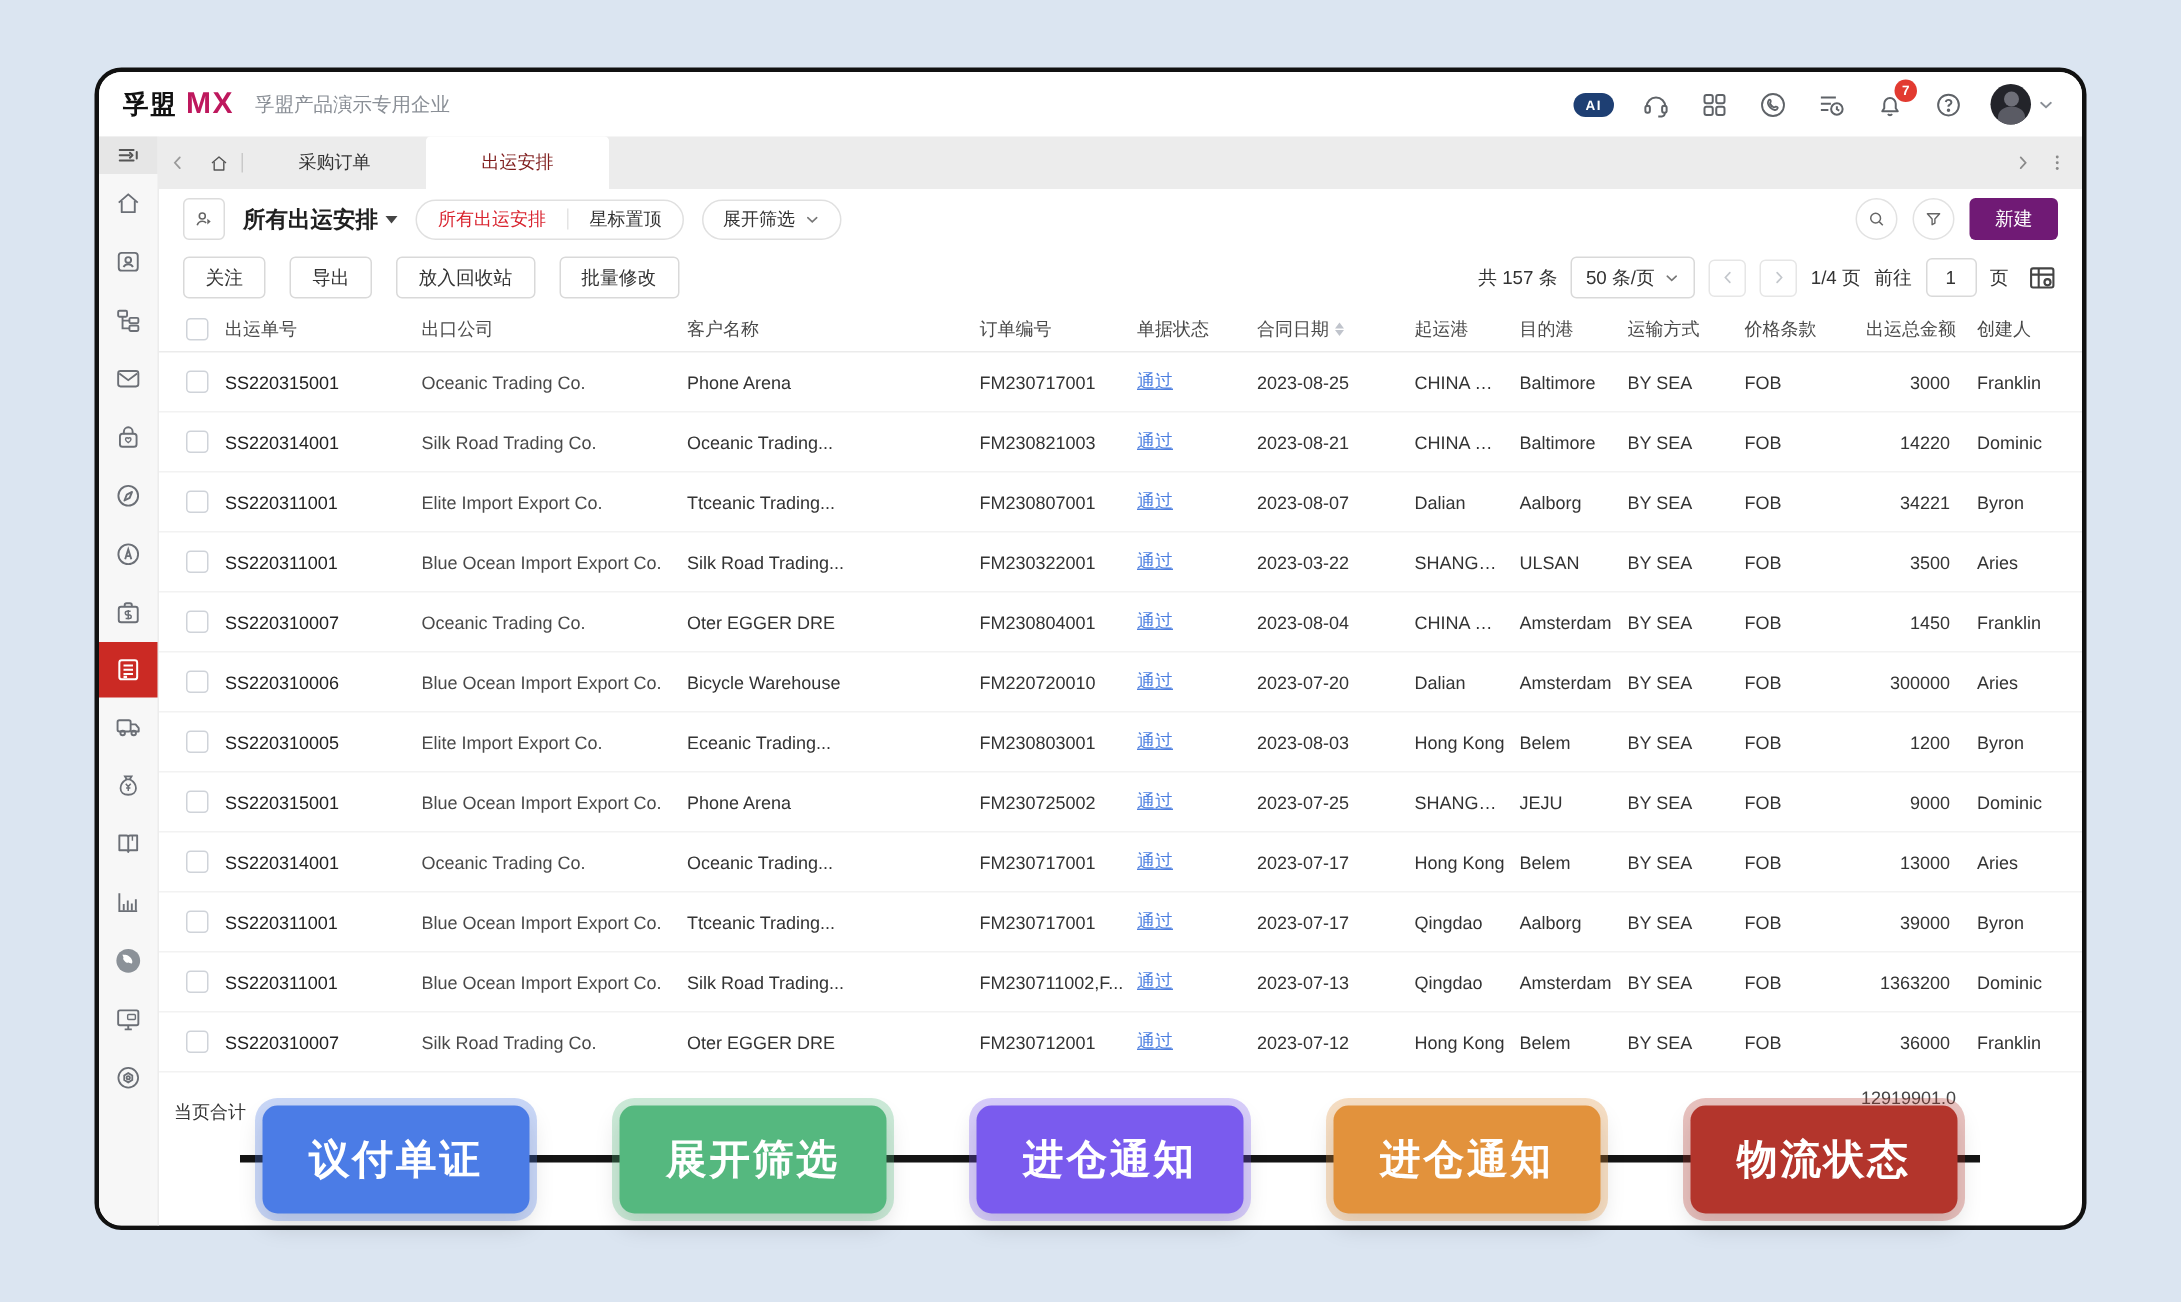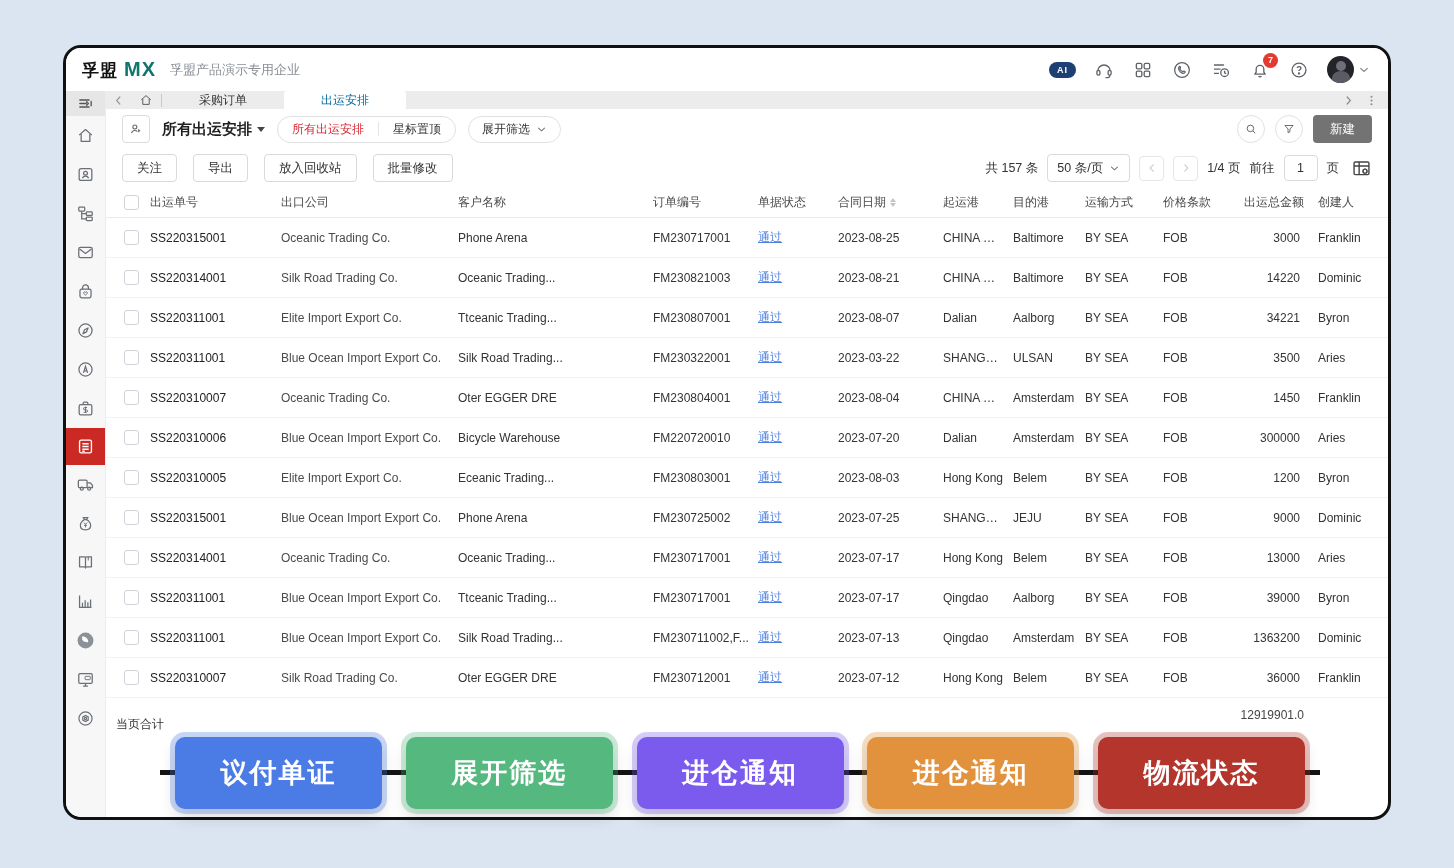--- a/index.html
+++ b/index.html
@@ -5,21 +5,21 @@
   * { margin:0; padding:0; box-sizing:border-box; }
   html,body { width:1454px; height:868px; }
   body { font-family:"Liberation Sans","DejaVu Sans",sans-serif; background:#dbe5f1; position:relative; overflow:hidden; font-size:12px; color:#333; }
 
   .window { position:absolute; left:63px; top:45px; width:1328px; height:775px; background:#fff; border:3px solid #111; border-radius:18px; overflow:hidden; display:flex; flex-direction:column; }
 
   
   .app-header { height:43px; display:flex; align-items:center; padding:0 18px 0 16px; background:#fff; flex:0 0 auto; }
   .logo { display:flex; align-items:baseline; gap:6px; }
   .logo-cn { font-size:17px; font-weight:700; color:#111; letter-spacing:1px; }
-  .logo-en { font-size:20px; font-weight:700; color:#0f766e; letter-spacing:1px; }
+  .logo-en { font-size:20px; font-weight:700; color:#be185d; letter-spacing:1px; }
   .company { margin-left:14px; font-size:13px; color:#8a8f96; }
   .header-right { margin-left:auto; display:flex; align-items:center; gap:17px; }
   .ai-pill { background:#1e3f73; color:#fff; font-size:9px; font-weight:700; border-radius:9px; padding:3px 8px; letter-spacing:1px; }
   .hicon { position:relative; width:22px; height:22px; display:flex; align-items:center; justify-content:center; color:#5f6368; }
   .hicon .icon { width:20px; height:20px; display:block; }
   .icon svg { width:100%; height:100%; display:block; }
   .badge { position:absolute; top:-6px; right:-7px; background:#e23a30; color:#fff; min-width:15px; height:15px; border-radius:8px; font-size:9px; font-weight:700; display:flex; align-items:center; justify-content:center; padding:0 3px; }
   .avatar-wrap { display:flex; align-items:center; gap:4px; }
   .avatar { width:27px; height:27px; border-radius:50%; background:#23242a; position:relative; overflow:hidden; }
   .avatar::before { content:""; position:absolute; left:8.5px; top:5px; width:10px; height:10px; border-radius:50%; background:#6e6f78; }
@@ -31,47 +31,47 @@
   .sidebar { width:40px; background:#f7f7f7; border-right:1px solid #ececec; display:flex; flex-direction:column; flex:0 0 auto; }
   .menu-strip { height:25px; background:#e6e6e6; display:flex; align-items:center; justify-content:center; color:#555; }
   .menu-strip .icon { width:17px; height:17px; }
   .side-item { height:39px; display:flex; align-items:center; justify-content:center; color:#6b6f76; }
   .side-item .icon { width:19px; height:19px; }
   .side-item.active { background:#cb2a24; color:#fff; height:37px; }
 
   .main { flex:1; display:flex; flex-direction:column; min-width:0; position:relative; }
 
   
-  .tabbar { height:18px; background:#ececec; display:flex; align-items:stretch; font-size:12px; flex:0 0 auto; }
+  .tabbar { height:35px; background:#ececec; display:flex; align-items:stretch; font-size:12px; flex:0 0 auto; }
   .tab-nav { display:flex; align-items:center; padding:0 6px; color:#9a9a9a; }
   .tab-nav .icon { width:13px; height:13px; }
   .tab-home { display:flex; align-items:center; padding:0 8px; color:#555; }
   .tab-home .icon { width:14px; height:14px; }
   .tab-sep { width:1px; height:13px; background:#c9c9c9; align-self:center; }
   .tab { display:flex; align-items:center; justify-content:center; width:122px; color:#333; }
-  .tab.active { background:#fff; color:#0369a1; font-weight:500; border-radius:3px 3px 0 0;font-family:Liberation Mono, monospace; }
+  .tab.active { background:#fff; color:#7f1d1d; font-weight:500; border-radius:3px 3px 0 0;font-family:Liberation Mono, monospace; }
   .tab-right { margin-left:auto; display:flex; align-items:center; gap:10px; padding-right:10px; color:#8a8a8a; }
   .tab-right .icon { width:13px; height:13px; }
 
   
   .filterbar { height:40px; display:flex; align-items:center; gap:12px; padding:0 16px 0 16px; background:#fff; flex:0 0 auto; }
   .sq-btn { width:28px; height:28px; border:1px solid #dcdcdc; border-radius:4px; display:flex; align-items:center; justify-content:center; color:#666; background:#fff; }
   .sq-btn .icon { width:16px; height:16px; }
   .view-title { font-size:15px; font-weight:700; color:#1f1f1f; display:flex; align-items:center; gap:5px; }
   .caret-down { width:0; height:0; border-left:4.5px solid transparent; border-right:4.5px solid transparent; border-top:5.5px solid #444; }
   .seg { display:flex; align-items:center; height:27px; border:1px solid #e0e0e0; border-radius:14px; overflow:hidden; background:#fff; }
   .seg-item { padding:0 14px; display:flex; align-items:center; height:100%; color:#333; }
   .seg-item.selected { color:#d9232e; }
   .seg-div { width:1px; height:14px; background:#e4e4e4; }
   .pill { display:flex; align-items:center; gap:6px; height:27px; border:1px solid #e0e0e0; border-radius:14px; padding:0 13px; color:#333; background:#fff; }
   .pill .icon { width:11px; height:11px; color:#777; }
   .filter-right { margin-left:auto; display:flex; align-items:center; gap:10px; }
   .circle-btn { width:28px; height:28px; border:1px solid #e2e2e2; border-radius:50%; display:flex; align-items:center; justify-content:center; color:#666; background:#fff; }
   .circle-btn .icon { width:14px; height:14px; }
-  .btn-primary { background:#737373; color:#fff; border:none; border-radius:4px; height:28px; padding:0 17px; font-size:12.5px; display:flex; align-items:center; }
+  .btn-primary { background:#701a75; color:#fff; border:none; border-radius:4px; height:28px; padding:0 17px; font-size:12.5px; display:flex; align-items:center; }
 
   
   .toolbar { height:38px; display:flex; align-items:center; gap:10px; padding:0 16px; background:#fff; flex:0 0 auto; }
   .tbtn { height:28px; border:1px solid #d9d9d9; border-radius:4px; background:#fff; padding:0 14px; font-size:12.5px; color:#333; display:flex; align-items:center; }
   .pager { margin-left:auto; display:flex; align-items:center; gap:9px; color:#333; font-size:12.5px; }
   .select-box { height:28px; border:1px solid #d9d9d9; border-radius:4px; padding:0 9px; display:flex; align-items:center; gap:6px; background:#fff; }
   .select-box .icon { width:11px; height:11px; color:#777; }
   .nav-sq { width:25px; height:25px; border:1px solid #e6e6e6; border-radius:4px; display:flex; align-items:center; justify-content:center; color:#c3c7cc; background:#fff; }
   .nav-sq .icon { width:12px; height:12px; }
   .goto-input { width:34px; height:26px; border:1px solid #d9d9d9; border-radius:4px; text-align:center; font-size:12.5px; color:#333; display:flex; align-items:center; justify-content:center; background:#fff; }
@@ -95,21 +95,21 @@
   .trow .cell.exporter { color:#4a4a4a; }
   .link { color:#4d7fe0; text-decoration:underline; }
   .summary-row { position:relative; height:44px; flex:0 0 auto; }
   .summary-label { position:absolute; left:10px; top:18px; font-size:12px; color:#333; }
   .summary-total { position:absolute; right:84px; top:10px; font-size:12px; color:#444; }
 
   
   .flow { position:absolute; left:160px; top:737px; width:1160px; height:72px; z-index:5; }
   .flow-line { position:absolute; left:0; right:0; top:33px; height:5px; background:#141414; }
   .flow-btns { position:absolute; inset:0; display:flex; justify-content:space-between; padding:0 15px; }
-  .flow-btn { width:207px; height:72px; border-radius:10px; display:flex; align-items:center; justify-content:center; color:#fff; font-size:27px; font-weight:700; letter-spacing:2px; position:relative; }
+  .flow-btn { width:178px; height:72px; border-radius:10px; display:flex; align-items:center; justify-content:center; color:#fff; font-size:27px; font-weight:700; letter-spacing:2px; position:relative; }
 </style>
 </head>
 <body>
 
 <div class="window">
 
   <header class="app-header">
     <div class="logo">
       <span class="logo-cn">孚盟</span>
       <span class="logo-en">MX</span>

